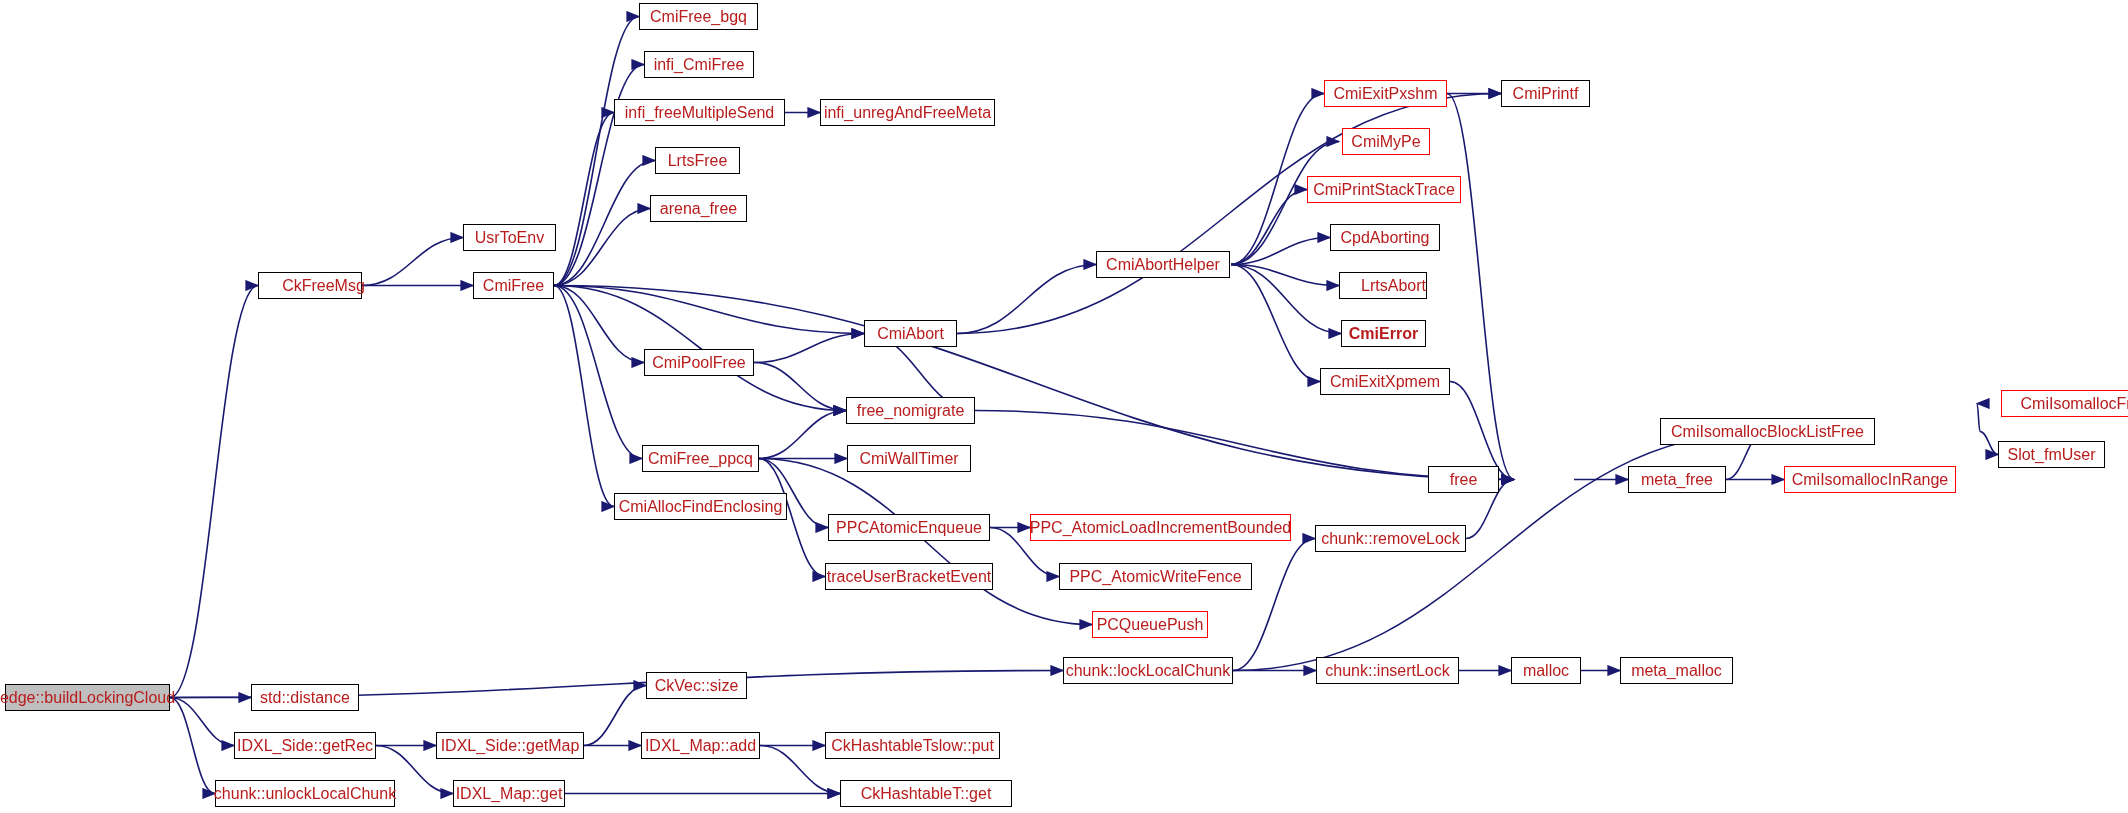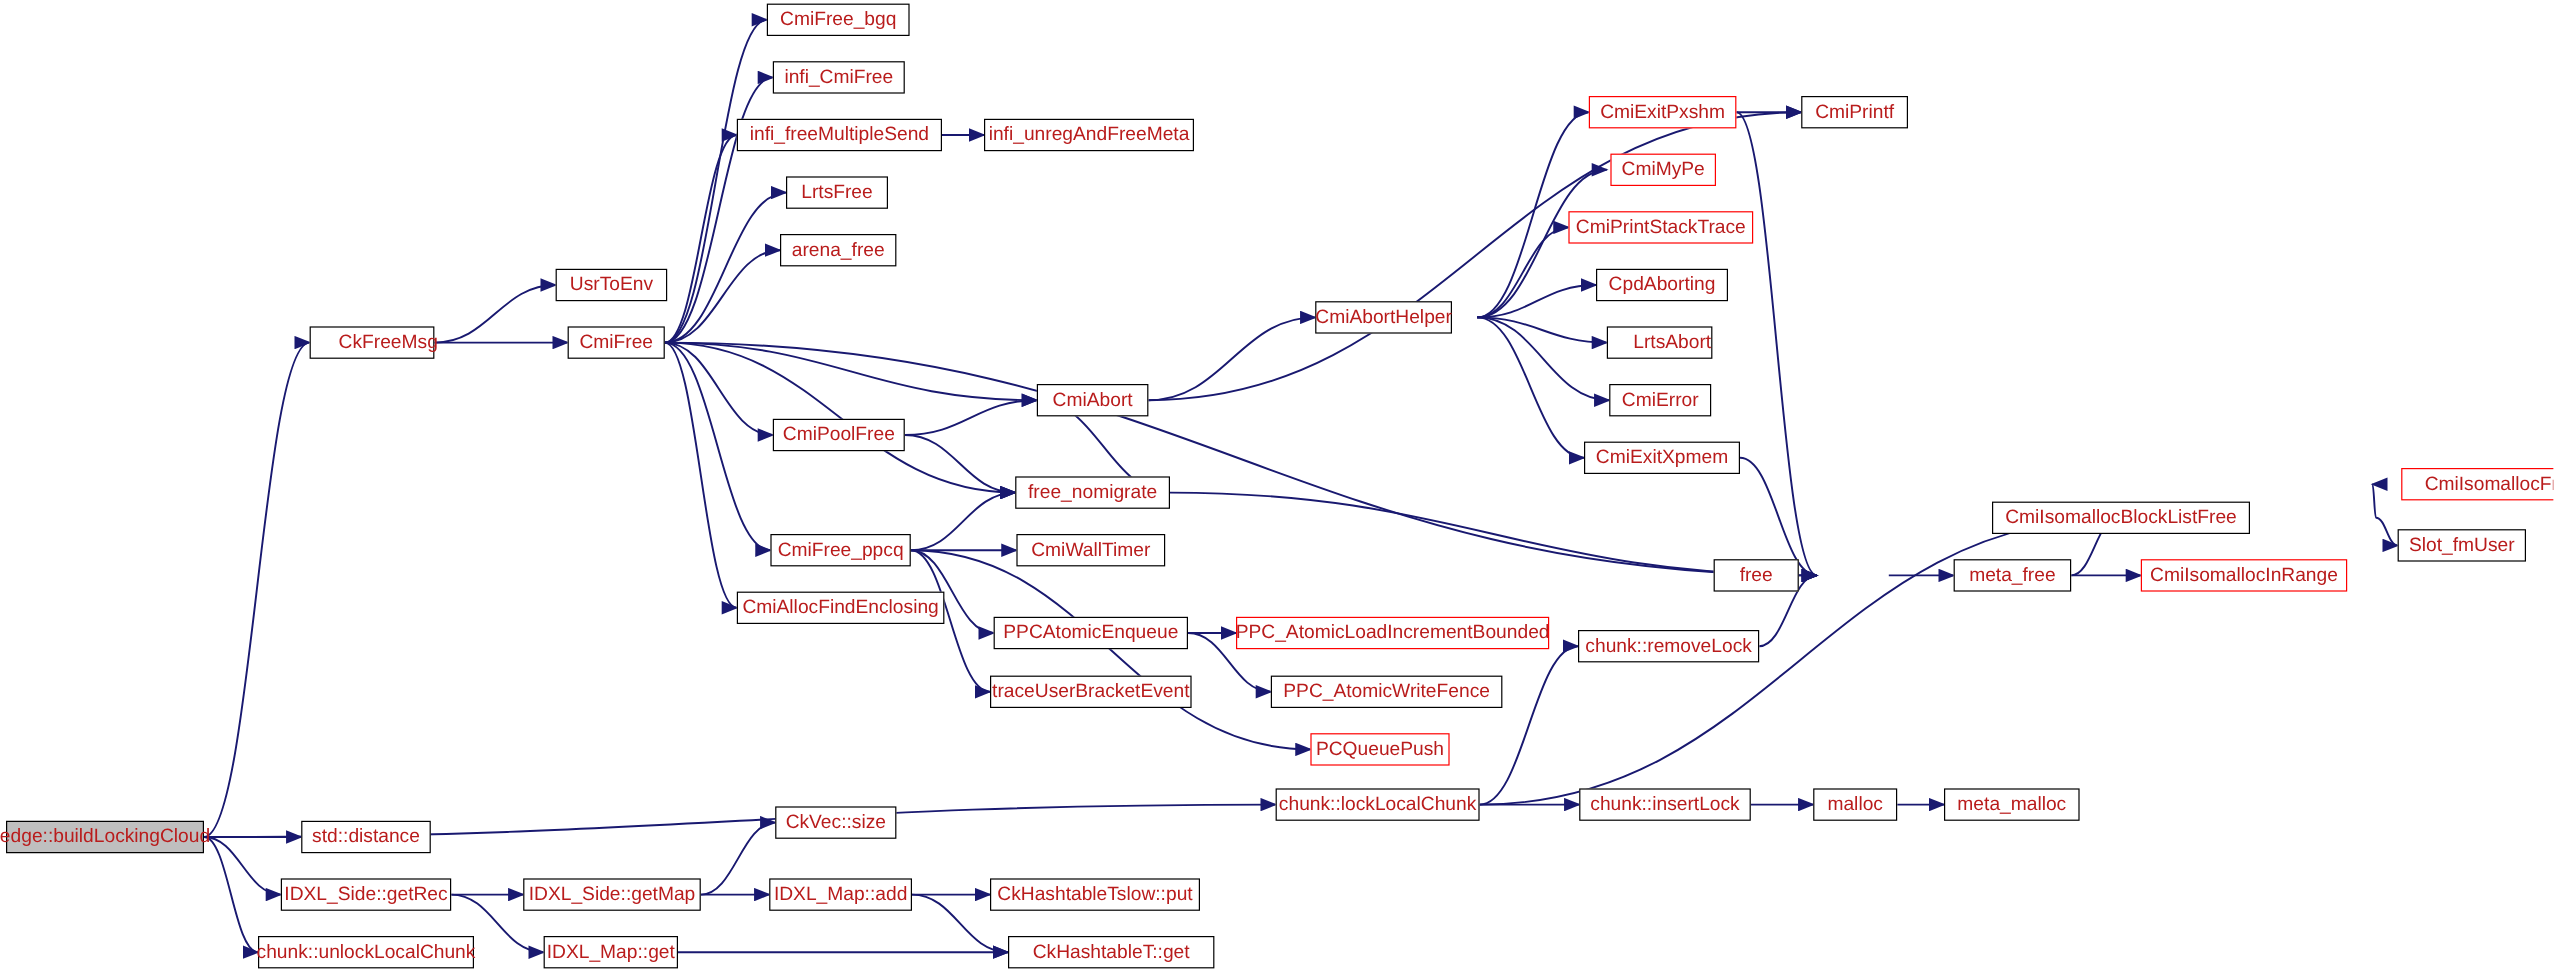--- a/index.html
+++ b/index.html
@@ -173,42 +173,42 @@
       </div>
       <div class="node" style="left: 825px; top: 563px; width: 168px; height: 27px;">
         <span>traceUserBracketEvent</span>
       </div>
       <div class="node" style="left: 1059px; top: 563px; width: 193px; height: 27px;">
         <span>PPC_AtomicWriteFence</span>
       </div>
       <div class="node red" style="left: 1092px; top: 611px; width: 116px; height: 27px;">
         <span>PCQueuePush</span>
       </div>
-      <div class="node" style="left: 1096px; top: 251px; width: 114px; height: 27px;">
+      <div class="node" style="left: 1096px; top: 251px; width: 134px; height: 27px;">
         <span>CmiAbortHelper</span>
       </div>
       <div class="node red" style="left: 1324px; top: 80px; width: 123px; height: 27px;">
         <span>CmiExitPxshm</span>
       </div>
       <div class="node" style="left: 1501px; top: 80px; width: 89px; height: 27px;">
         <span>CmiPrintf</span>
       </div>
       <div class="node red" style="left: 1342px; top: 128px; width: 88px; height: 27px;">
         <span>CmiMyPe</span>
       </div>
       <div class="node red" style="left: 1307px; top: 176px; width: 154px; height: 27px;">
         <span>CmiPrintStackTrace</span>
       </div>
       <div class="node" style="left: 1330px; top: 224px; width: 110px; height: 27px;">
         <span>CpdAborting</span>
       </div>
       <div class="node" style="left: 1339px; top: 272px; width: 88px; height: 27px; justify-content: flex-end;">
         <span>LrtsAbort</span>
       </div>
-      <div class="node" style="left: 1341px; top: 320px; width: 85px; height: 27px;">
+      <div class="node" style="left: 1341px; top: 320px; width: 85px; height: 27px; font-weight: bold;">
         <span>CmiError</span>
       </div>
       <div class="node" style="left: 1320px; top: 368px; width: 130px; height: 27px;">
         <span>CmiExitXpmem</span>
       </div>
       <div class="node" style="left: 1428px; top: 466px; width: 71px; height: 27px;">
         <span>free</span>
       </div>
       <div class="node" style="left: 1628px; top: 466px; width: 98px; height: 27px;">
         <span>meta_free</span>

